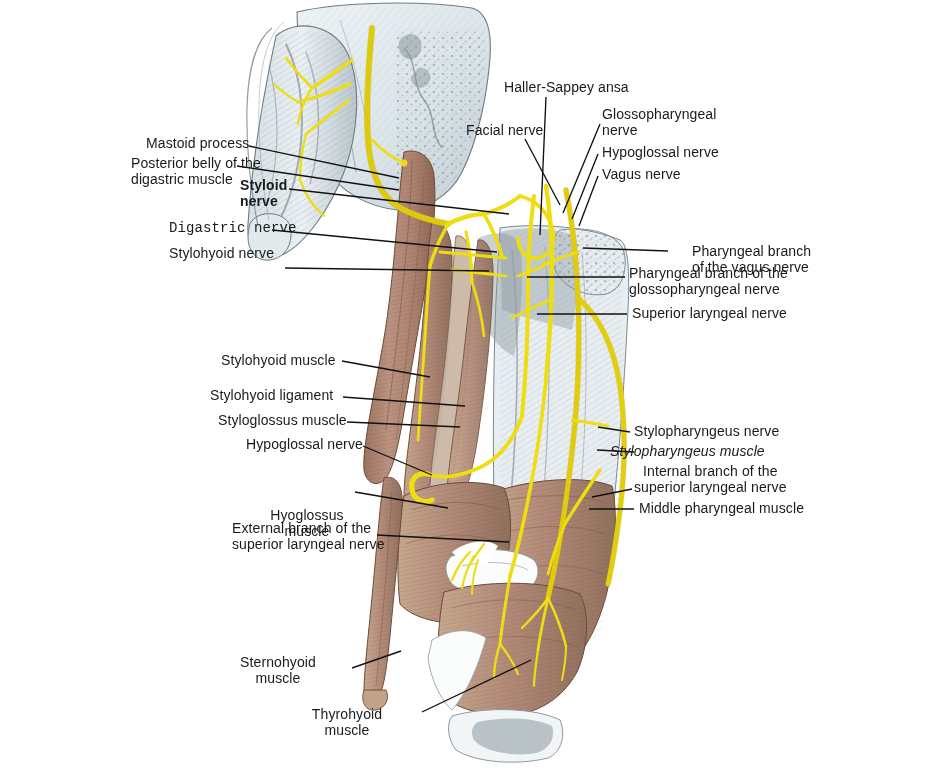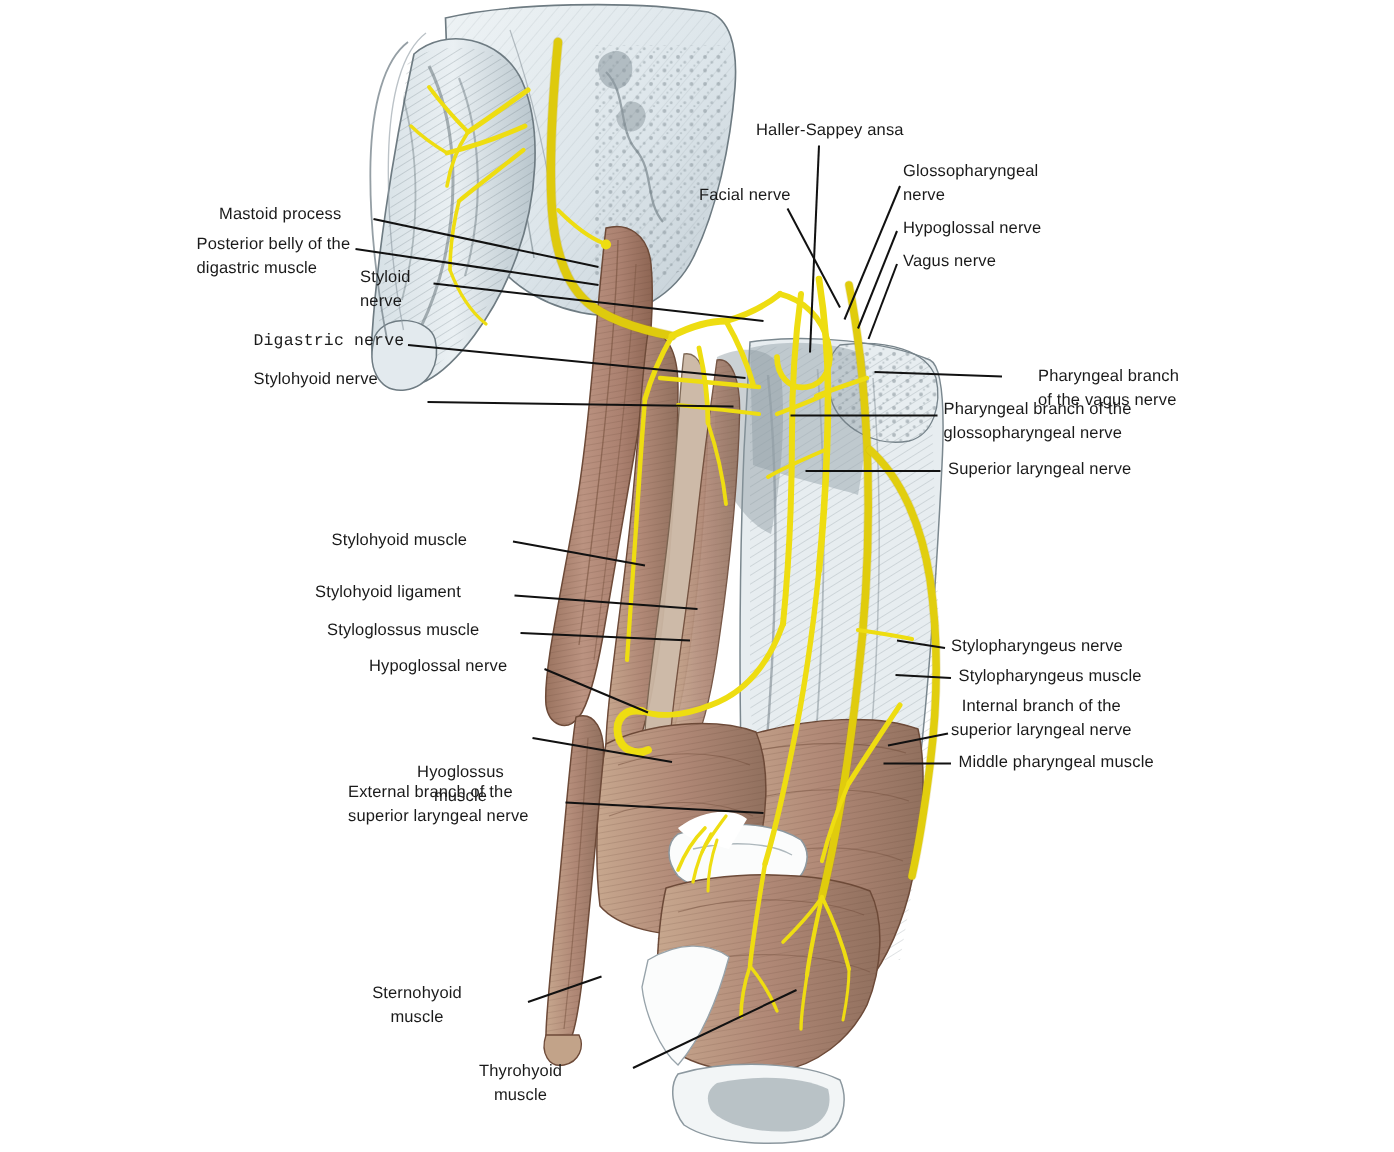--- a/index.html
+++ b/index.html
@@ -1,21 +1,21 @@
 <!DOCTYPE html>
 <html><head>
 <meta charset="utf-8">
 <title>Anatomical Plate</title>
 <style>
   html,body{margin:0;padding:0;background:#ffffff;}
   body{width:929px;height:768px;overflow:hidden;
        font-family:"Liberation Sans","DejaVu Sans",sans-serif;}
   #plate{position:relative;width:929px;height:768px;background:#fff;}
   #art{position:absolute;left:0;top:0;width:929px;height:768px;}
-  .lbl{position:absolute;color:#1a1a1a;font-size:11px;line-height:15.6px;
+  .lbl{position:absolute;color:#1a1a1a;font-size:14px;line-height:15.6px;
        white-space:pre;letter-spacing:.1px;}
   .lbl.c{text-align:center;}
   #leaders{position:absolute;left:0;top:0;width:929px;height:768px;
            pointer-events:none;}
 </style>
 </head>
 <body>
 
 <div id="plate">
 
@@ -338,21 +338,21 @@
       <line x1="632" y1="489" x2="592" y2="497" stroke="#111111" stroke-width="1.35"></line>
       <line x1="634" y1="509" x2="589" y2="509" stroke="#111111" stroke-width="1.35"></line>
       <line x1="352" y1="668" x2="401" y2="651" stroke="#111111" stroke-width="1.35"></line>
       <line x1="422" y1="712" x2="531" y2="660" stroke="#111111" stroke-width="1.35"></line>
     </svg>
 
   <div id="label-layer">
       <div class="lbl" style="left: 146px; top: 136px;">Mastoid process</div>
       <div class="lbl" style="left: 131px; top: 156px;">Posterior belly of the
 digastric muscle</div>
-      <div class="lbl" style="left: 240px; top: 178px;">Styloid
+      <div class="lbl" style="left: 240px; top: 178px; font-weight: bold;">Styloid
 nerve</div>
       <div class="lbl" style="left: 169px; top: 221px; font-family: Liberation Mono, monospace;">Digastric nerve</div>
       <div class="lbl" style="left: 169px; top: 246px;">Stylohyoid nerve</div>
       <div class="lbl" style="left: 504px; top: 80px;">Haller-Sappey ansa</div>
       <div class="lbl" style="left: 466px; top: 123px;">Facial nerve</div>
       <div class="lbl" style="left: 602px; top: 107px;">Glossopharyngeal
 nerve</div>
       <div class="lbl" style="left: 602px; top: 145px;">Hypoglossal nerve</div>
       <div class="lbl" style="left: 602px; top: 167px;">Vagus nerve</div>
       <div class="lbl" style="left: 673px; top: 244px; margin-left: 19px;">Pharyngeal branch
@@ -362,21 +362,21 @@
       <div class="lbl" style="left: 632px; top: 306px;">Superior laryngeal nerve</div>
       <div class="lbl" style="left: 221px; top: 353px;">Stylohyoid muscle</div>
       <div class="lbl" style="left: 210px; top: 388px;">Stylohyoid ligament</div>
       <div class="lbl" style="left: 218px; top: 413px;">Styloglossus muscle</div>
       <div class="lbl" style="left: 246px; top: 437px;">Hypoglossal nerve</div>
       <div class="lbl c" style="left: 227px; width: 160px; top: 508px;">Hyoglossus
 muscle</div>
       <div class="lbl" style="left: 232px; top: 521px;">External branch of the
 superior laryngeal nerve</div>
       <div class="lbl" style="left: 634px; top: 424px;">Stylopharyngeus nerve</div>
-      <div class="lbl" style="left: 639px; top: 444px;">Stylopharyngeus muscle</div>
+      <div class="lbl" style="left: 610px; top: 444px; font-style: italic;">Stylopharyngeus muscle</div>
       <div class="lbl" style="left: 634px; top: 464px; text-align: center;">Internal branch of the
 superior laryngeal nerve</div>
       <div class="lbl" style="left: 639px; top: 501px;">Middle pharyngeal muscle</div>
       <div class="lbl c" style="left: 198px; width: 160px; top: 655px;">Sternohyoid
 muscle</div>
       <div class="lbl c" style="left: 267px; width: 160px; top: 707px;">Thyrohyoid
 muscle</div>
     </div>
 
 </div>

